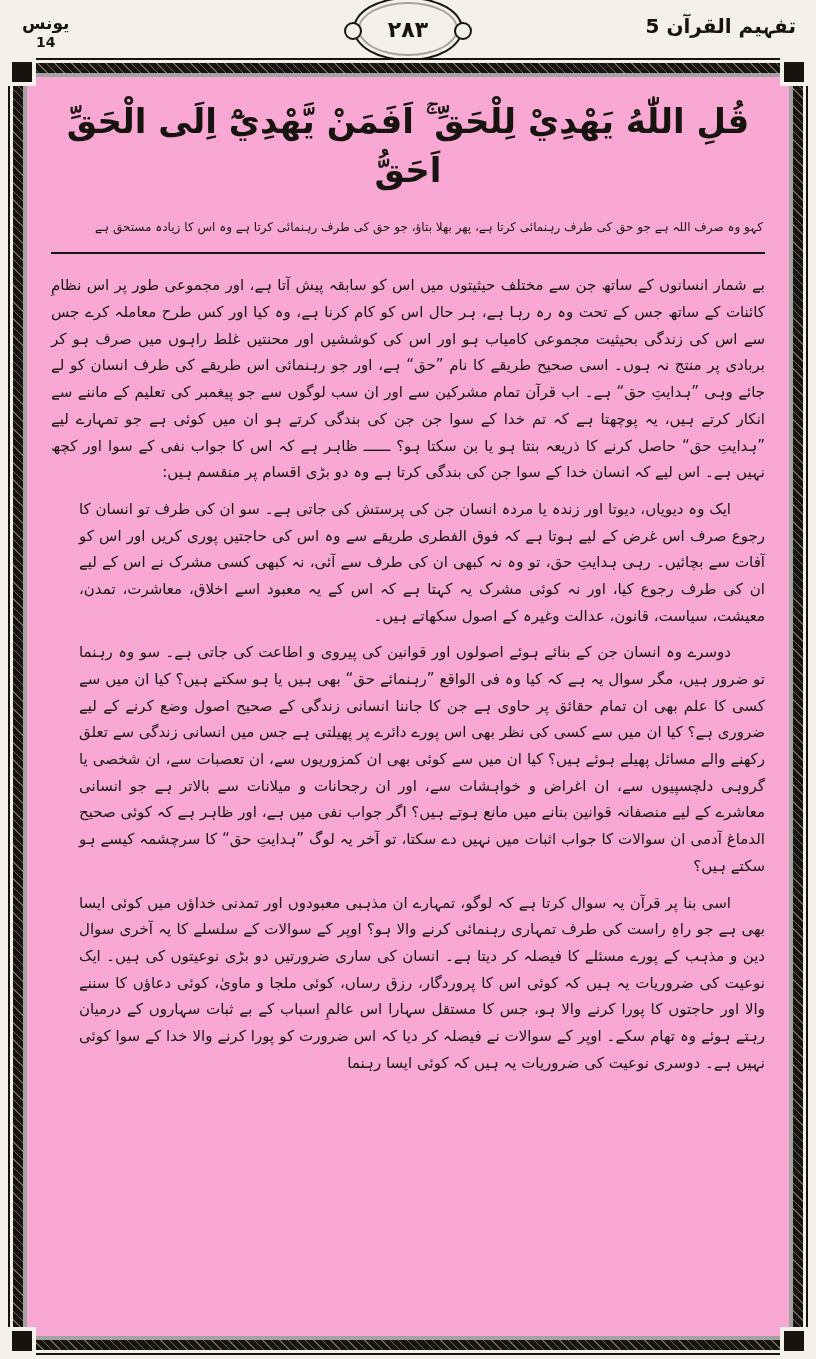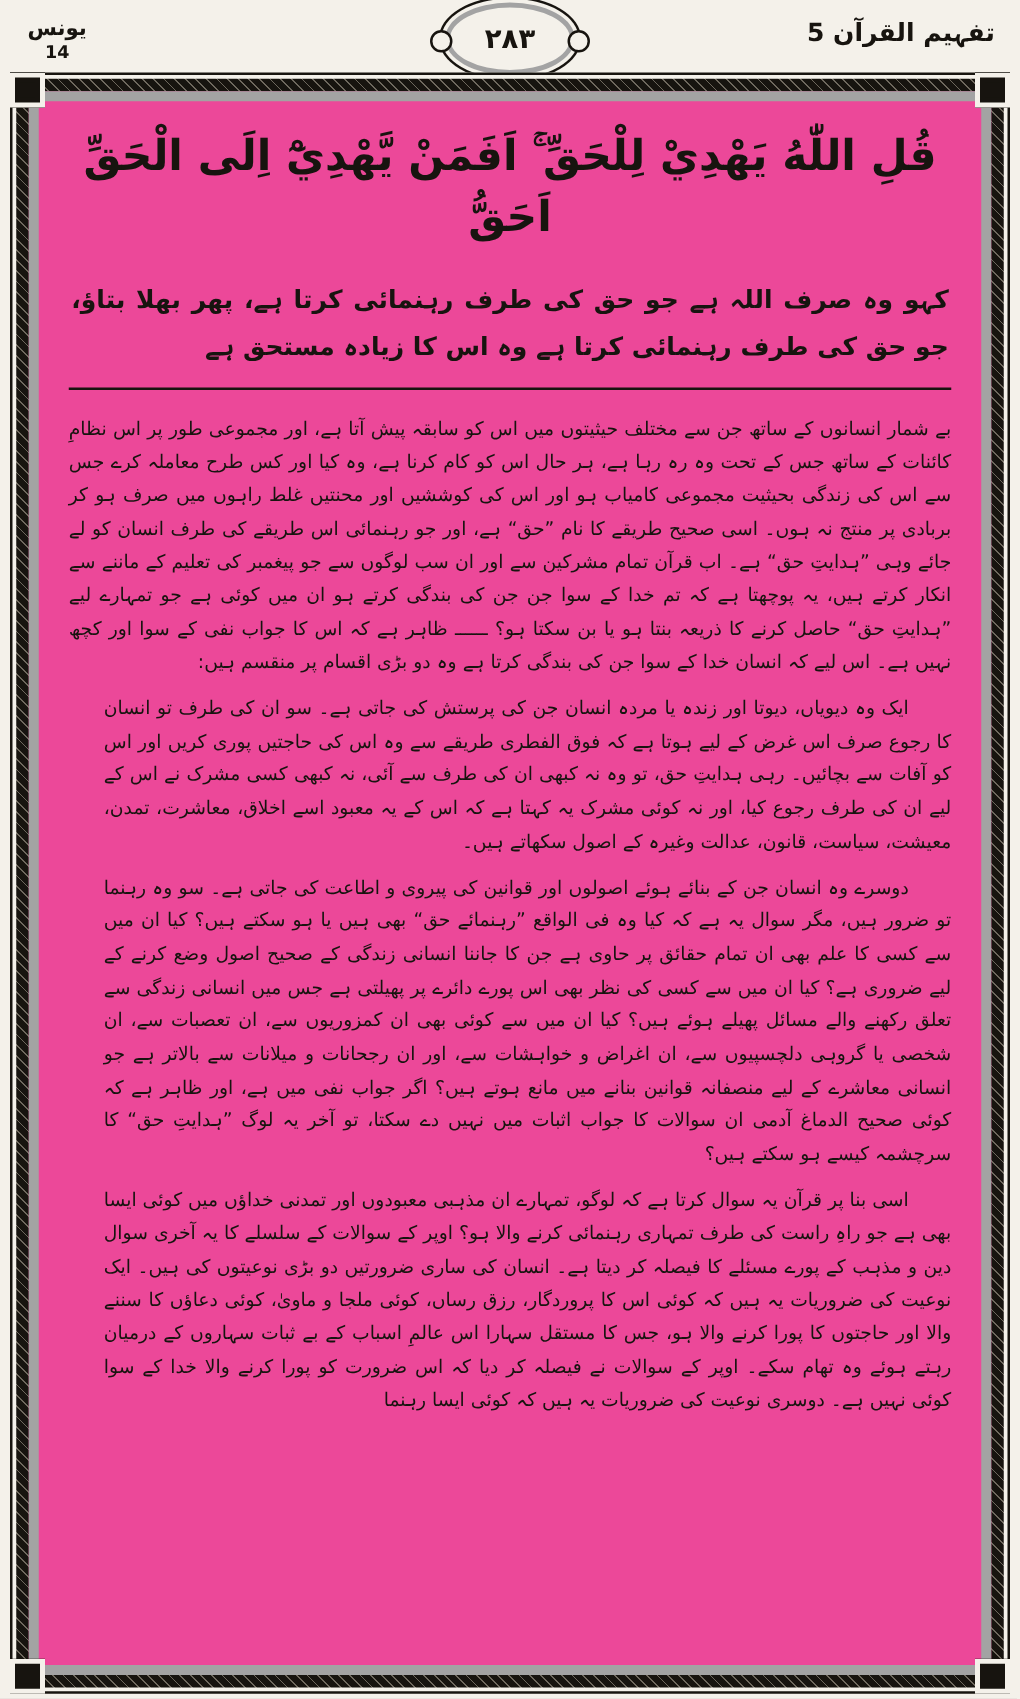--- a/index.html
+++ b/index.html
@@ -28,21 +28,21 @@
   .surah-block {
     position: absolute; top: 14px; left: 22px;
     text-align: center; line-height: 1.15;
   }
   .surah-name { font-size: 17px; font-weight: bold; display: block; }
   .surah-number { font-size: 14px; font-weight: bold; display: block; }
 
   .medallion {
     position: absolute; top: 2px; left: 50%; transform: translateX(-50%);
     width: 96px; height: 50px;
-    border: 4px solid #a3a3a3; border-radius: 50%;
+    border: 2px solid #a3a3a3; border-radius: 50%;
     background: #f4f1ea;
     box-shadow: 0 0 0 3px #f4f1ea, 0 0 0 5px #17140f;
     display: flex; align-items: center; justify-content: center;
   }
   .medallion::before, .medallion::after {
     content: ""; position: absolute; top: 50%; width: 14px; height: 14px;
     margin-top: -7px; border: 2px solid #17140f; border-radius: 50%;
     background: #f4f1ea;
   }
   .medallion::before { right: -16px; }
@@ -54,22 +54,22 @@
     position: absolute; top: 58px; left: 8px; right: 8px; bottom: 4px;
     border: 2px solid #17140f;
     background: #f4f1ea;
   }
   .band {
     position: absolute; inset: 3px;
     background: repeating-linear-gradient(45deg, #17140f 0 3px, #6e685d 3px 4px, #17140f 4px 6px);
   }
   .inner {
     position: absolute; inset: 13px;
-    background: #ec4899;
-    border: 8px solid #a3a3a3;
+    background: #f9a8d4;
+    border: 4px solid #a3a3a3;
     overflow: hidden;
     padding: 14px 24px 6px 24px;
     box-sizing: border-box;
   }
   .corner {
     position: absolute; width: 28px; height: 28px;
     background: #17140f;
     box-shadow: inset 0 0 0 4px #f4f1ea, inset 0 0 0 8px #17140f;
     z-index: 3;
   }
@@ -82,22 +82,22 @@
   .verse {
     text-align: center;
     font-size: 34px;
     font-weight: bold;
     line-height: 1.45;
     margin: 6px 4px 0 4px;
     letter-spacing: 0.5px;
   }
   .translation {
     margin: 20px 2px 0 2px;
-    font-size: 20px;
-    font-weight: bold;
+    font-size: 12px;
+    font-weight: normal;
     line-height: 1.9;
     text-align: justify;
   }
   .rule {
     border: 0;
     border-top: 2px solid #17140f;
     margin: 14px 0 18px 0;
   }
   .commentary p {
     margin: 0 0 10px 0;

